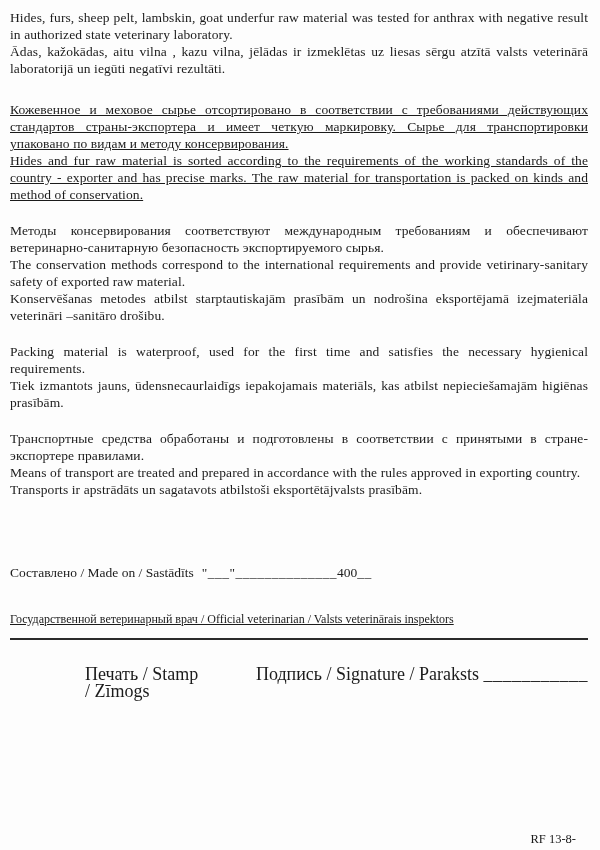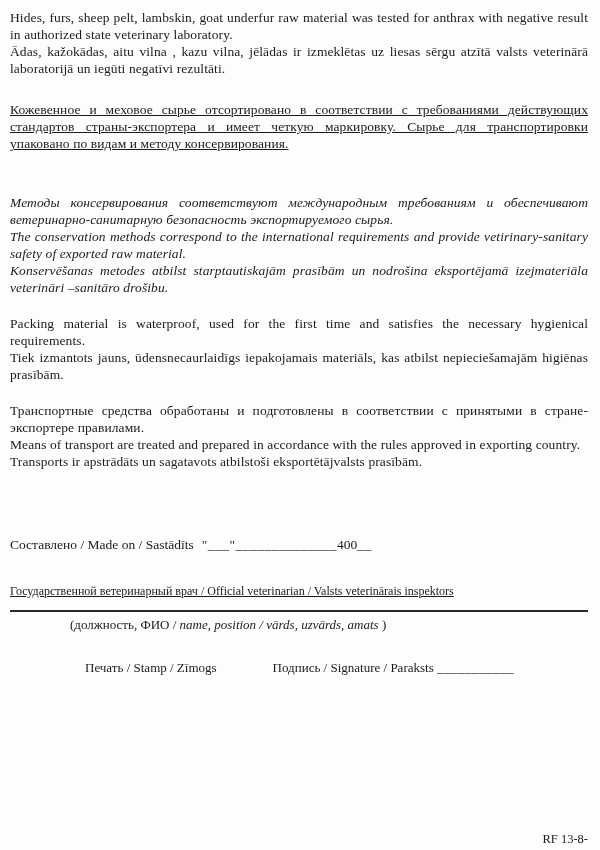--- a/index.html
+++ b/index.html
@@ -18,21 +18,21 @@
   }
   .para { margin: 0; }
   .seg {
     margin: 0;
     font-size: 13.5px;
     line-height: 17px;
     text-align: justify;
     letter-spacing: 0.1px;
   }
   .para-2 { margin-top: 24px; text-decoration: underline; }
-  .para-3 { margin-top: 42px; font-style: italic; }
+  .para-3 { margin-top: 19px; }
   .para-4 { margin-top: 19px; }
   .para-5 { margin-top: 19px; }
   .made-on {
     margin-top: 66px;
     font-size: 13.5px;
     line-height: 17px;
     white-space: nowrap;
   }
   .made-on .blank { letter-spacing: 0.5px; }
   .made-on .lbl { margin-right: 8px; }
@@ -51,45 +51,46 @@
   }
   .note {
     margin: 5px 0 0 60px;
     font-size: 13px;
     line-height: 16px;
   }
   .note i { font-style: italic; }
   .footer-row {
     display: flex;
     margin-top: 26px;
-    font-size: 13px;
+    font-size: 18px;
     line-height: 17px;
   }
   .stamp-label { margin-left: 75px; }
   .signature-group { margin-left: 56px; white-space: nowrap; }
   .signature-group .blank { letter-spacing: 0.5px; }
   .form-code {
     position: absolute;
-    right: 12px;
+    right: 24px;
     bottom: 3px;
     font-size: 12.5px;
   }
 </style>
 </head>
 <body>
 
 <div class="page">
 
   <section class="para para-1">
     <p class="seg">Hides, furs, sheep pelt, lambskin, goat underfur raw material was tested for anthrax with negative result in authorized state veterinary laboratory.</p>
     <p class="seg">Ādas, kažokādas, aitu vilna , kazu vilna, jēlādas ir izmeklētas uz liesas sērgu atzītā valsts veterinārā laboratorijā un iegūti negatīvi rezultāti.</p>
   </section>
 
   <section class="para para-2">
     <p class="seg">Кожевенное и меховое сырье отсортировано в соответствии с требованиями действующих стандартов страны-экспортера и имеет четкую маркировку. Сырье для транспортировки упаковано по видам и методу консервирования.</p>
+    <p class="seg">Hides and fur raw material is sorted according to the requirements of the working standards of the country - exporter and has precise marks. The raw material for transportation is packed on kinds and method of conservation.</p>
   </section>
 
   <section class="para para-3">
     <p class="seg">Методы консервирования соответствуют международным требованиям и обеспечивают ветеринарно-санитарную безопасность экспортируемого сырья.</p>
     <p class="seg">The conservation methods correspond to the international requirements and provide vetirinary-sanitary safety of exported raw material.</p>
     <p class="seg">Konservēšanas metodes atbilst starptautiskajām prasībām un nodrošina eksportējamā izejmateriāla veterināri –sanitāro drošibu.</p>
   </section>
 
   <section class="para para-4">
     <p class="seg">Packing material is waterproof, used for the first time and satisfies the necessary hygienical requirements.</p>
@@ -103,23 +104,20 @@
   </section>
 
   <div class="made-on">
     <span class="lbl">Составлено / Made on / Sastādīts</span><span class="blank">"___"</span><span class="blank">______________</span><span>400</span><span class="blank">__</span>
   </div>
 
   <p class="official">Государственной ветеринарный врач / Official veterinarian / Valsts veterinārais inspektors</p>
 
   <hr class="sig-rule">
 
-  <div class="note">
-    <span>(должность, ФИО / </span><i>name, position / vārds, uzvārds, amats</i><span> )</span>
-  </div>
 
   <div class="footer-row">
     <span class="stamp-label">Печать / Stamp / Zīmogs</span>
     <span class="signature-group">
       <span>Подпись / Signature / Paraksts</span>
       <span class="blank">___________</span>
     </span>
   </div>
 
   <div class="form-code">RF 13-8-</div>

